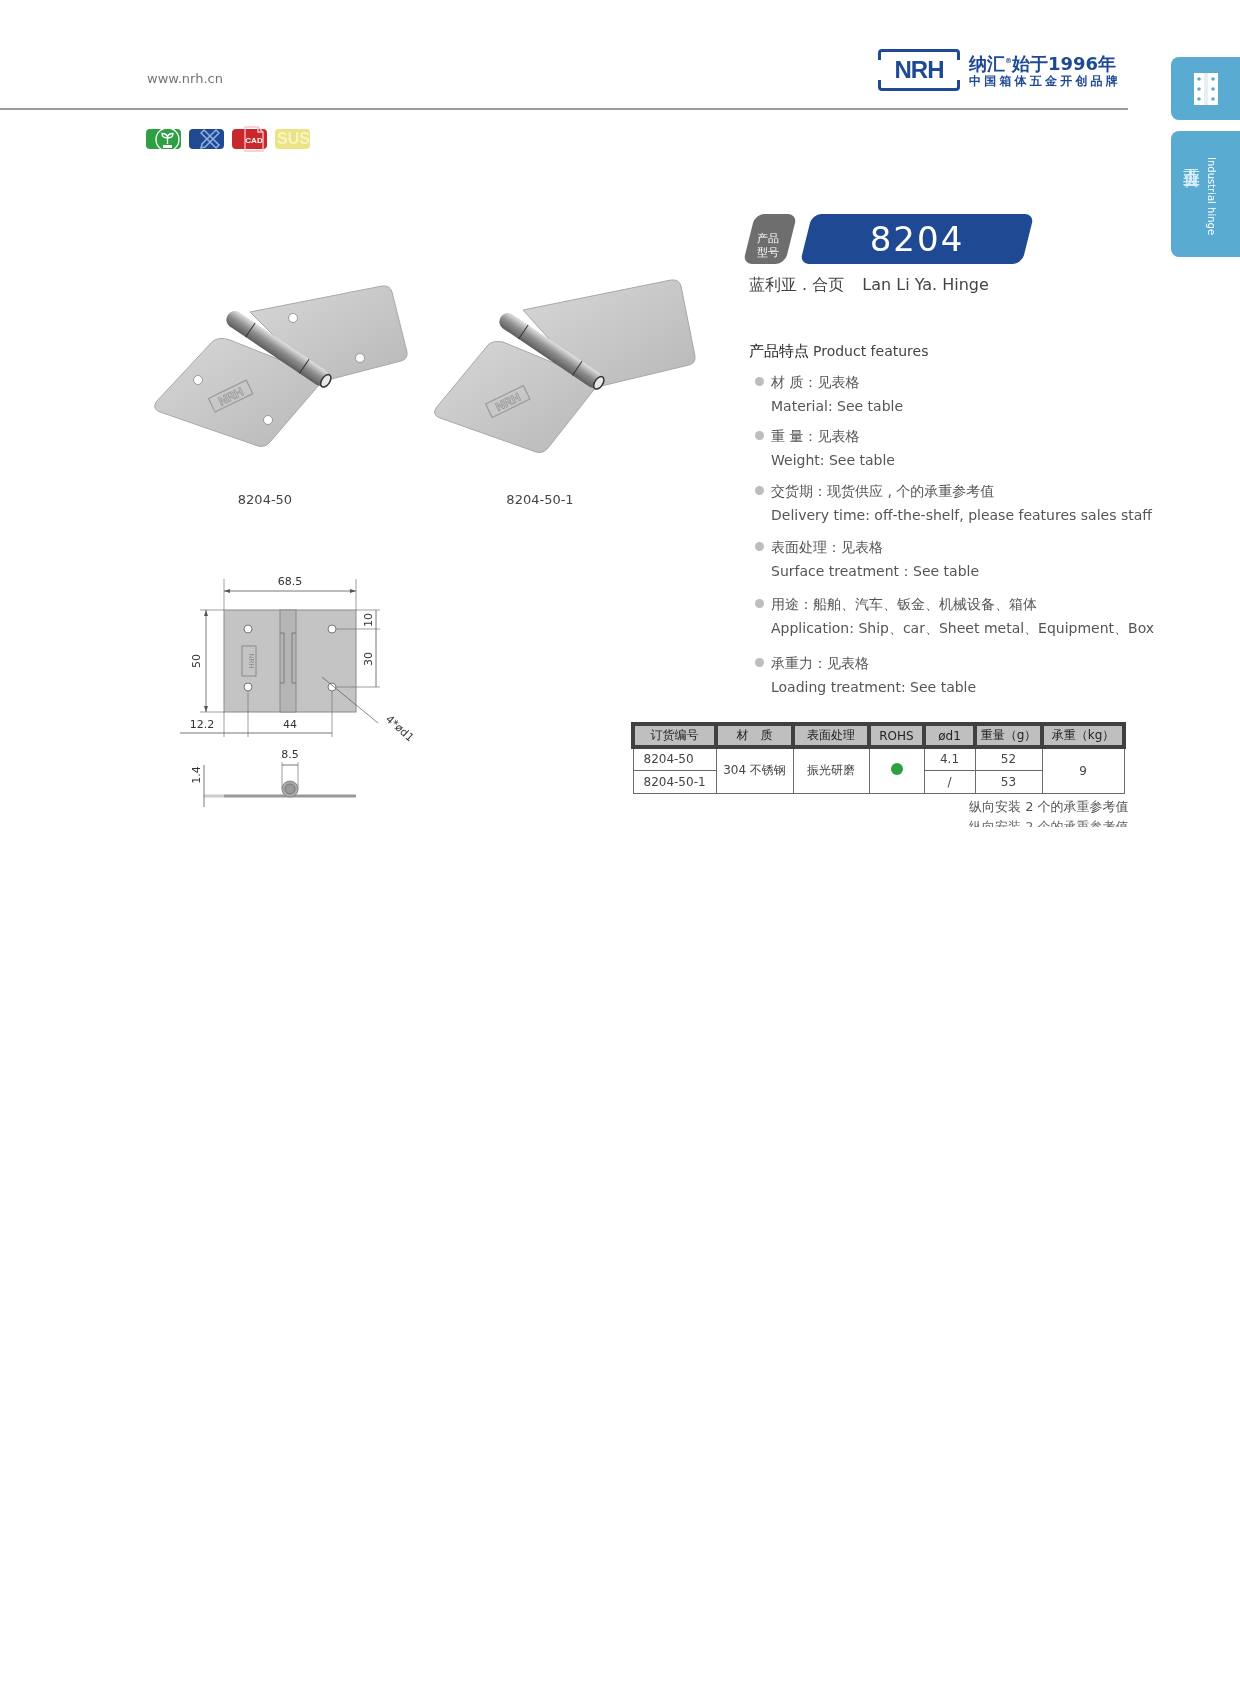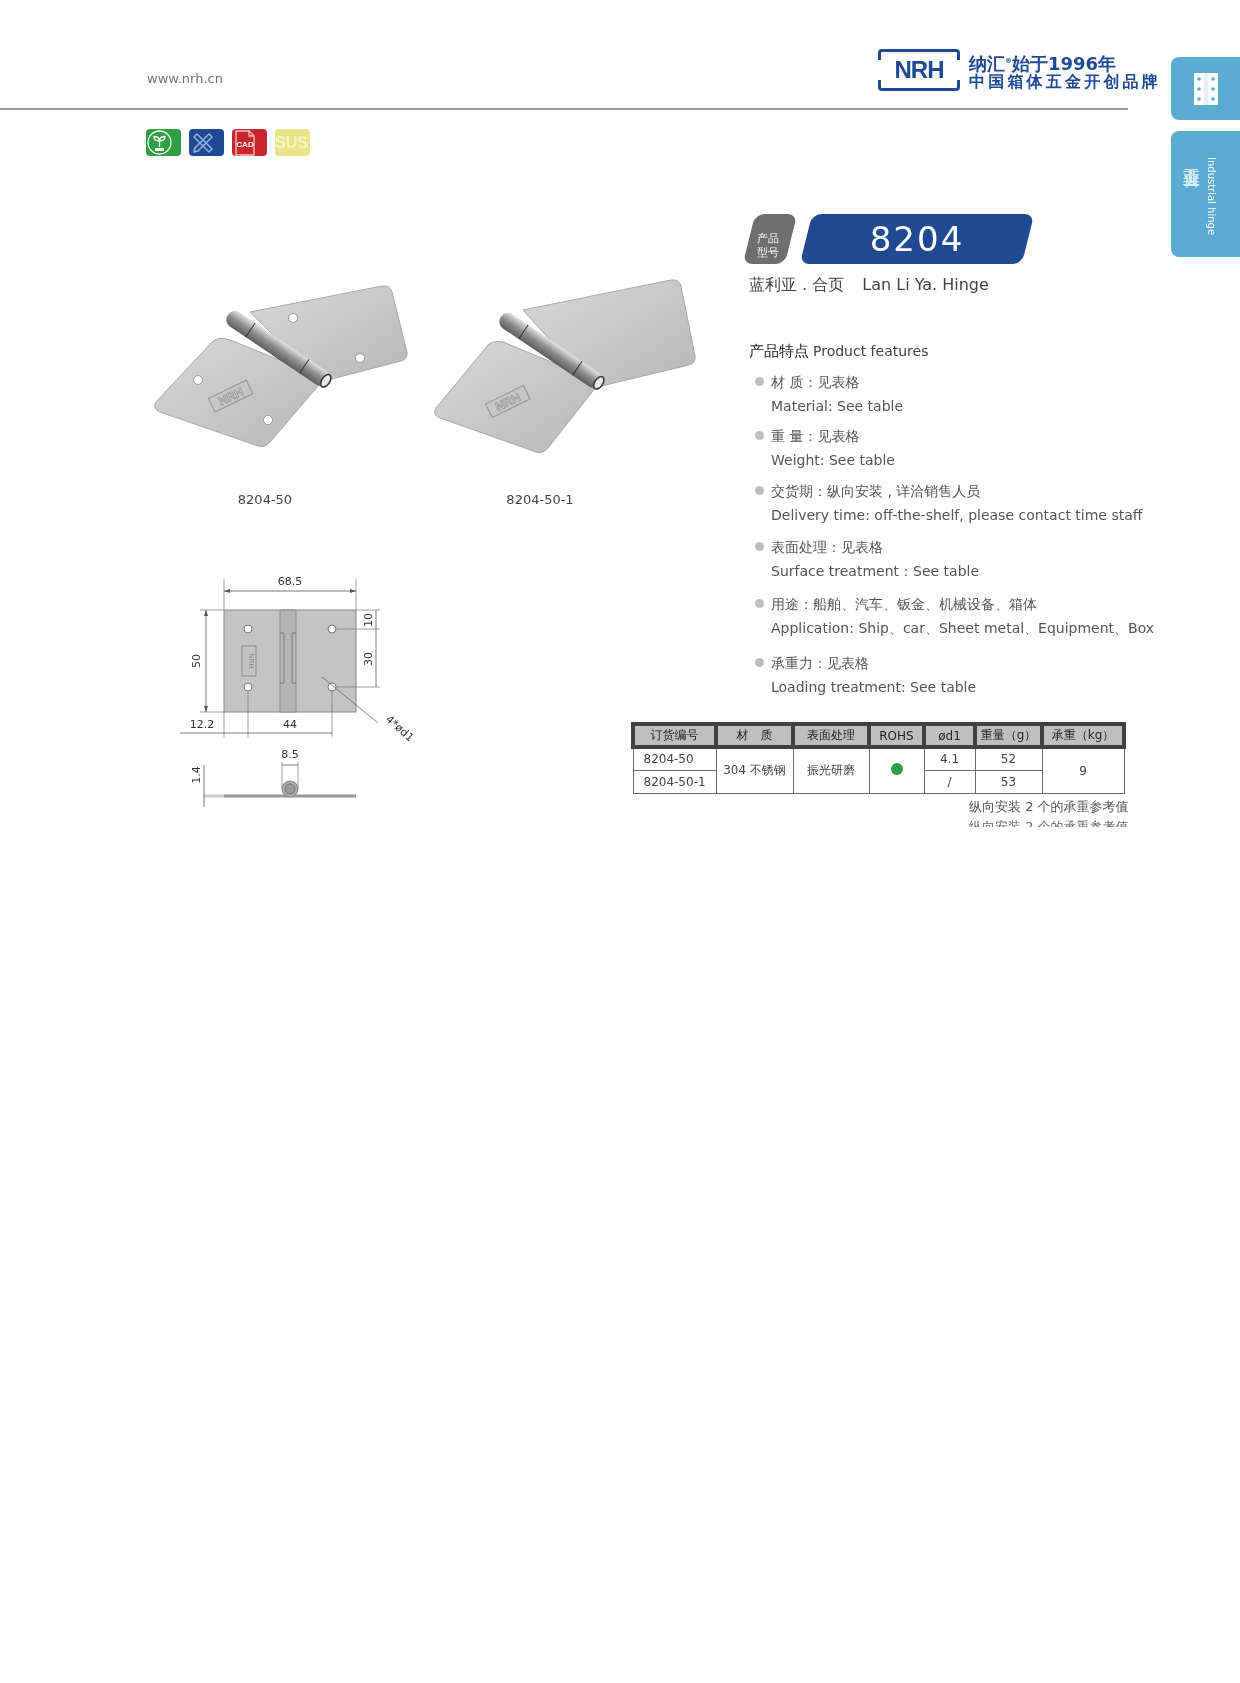--- a/index.html
+++ b/index.html
@@ -11,29 +11,29 @@
 
   .brand { position: absolute; left: 878px; top: 49px; height: 42px; display: flex; align-items: center; }
   .brand-logo { width: 82px; height: 42px; border: 3px solid #1f4a93; border-radius: 4px; display: flex; align-items: center; justify-content: center; position: relative; }
   .brand-logo::before, .brand-logo::after { content: ""; position: absolute; top: 8px; bottom: 8px; width: 3px; background: #fff; }
   .brand-logo::before { left: -3px; }
   .brand-logo::after { right: -3px; }
   .brand-logo span { font-family: "Liberation Sans", sans-serif; font-weight: bold; font-size: 24px; color: #1f4a93; letter-spacing: -1px; }
   .brand-text { margin-left: 9px; display: flex; flex-direction: column; }
   .brand-line1 { font-size: 18px; font-weight: bold; color: #1f4a93; line-height: 20px; white-space: nowrap; }
   .brand-line1 sup { font-size: 7px; vertical-align: super; }
-  .brand-line2 { font-size: 16px; font-weight: bold; color: #1f4a93; letter-spacing: 3.2px; line-height: 15px; white-space: nowrap; }
+  .brand-line2 { font-size: 12px; font-weight: bold; color: #1f4a93; letter-spacing: 3.2px; line-height: 15px; white-space: nowrap; }
 
   .side-tab-icon { position: absolute; left: 1171px; top: 57px; width: 69px; height: 63px; background: #5aabd2; border-radius: 8px 0 0 8px; display: flex; align-items: center; justify-content: center; }
   .side-tab-cat { position: absolute; left: 1171px; top: 131px; width: 69px; height: 126px; background: #5aabd2; border-radius: 8px 0 0 8px; }
   .side-tab-cat .cn { position: absolute; left: 10px; top: 24px; writing-mode: vertical-rl; font-size: 17px; color: #d8eef8; letter-spacing: 1px; }
   .side-tab-cat .en { position: absolute; left: 35px; top: 26px; writing-mode: vertical-rl; font-size: 10px; color: #ffffff; }
 
   .badges { position: absolute; left: 146px; top: 129px; display: flex; gap: 8px; }
-  .badge { width: 35px; height: 27px; border-radius: 4px; display: flex; align-items: center; justify-content: flex-start; color: #fff; font-family: "Liberation Sans", sans-serif; font-weight: bold; }
+  .badge { width: 35px; height: 20px; border-radius: 4px; display: flex; align-items: center; justify-content: flex-end; color: #fff; font-family: "Liberation Sans", sans-serif; font-weight: bold; }
   .badge.rohs { background: #2ea043; }
   .badge.design { background: #1f4a93; }
   .badge.cad { background: #c8282b; }
   .badge.sus { background: #ebe485; color: #f7f3c3; font-size: 16px; }
 
   .product-img { position: absolute; }
   .caption { position: absolute; font-size: 13px; color: #444; text-align: center; width: 120px; }
 
   .model-tag { position: absolute; left: 749px; top: 214px; width: 42px; height: 50px; background: #6e6e6e; border-radius: 9px; transform: skewX(-14deg); }
   .model-tag-text { position: absolute; left: 757px; top: 232px; width: 36px; font-size: 11px; line-height: 14px; color: #fff; text-align: left; }
@@ -238,22 +238,22 @@
 </div>
 <div class="feature" style="top:370px;">
   <span class="dot"></span><span>材   质：见表格</span>
   <span class="en">Material: See table</span>
 </div>
 <div class="feature" style="top:424px;">
   <span class="dot"></span><span>重   量：见表格</span>
   <span class="en"> Weight: See table</span>
 </div>
 <div class="feature" style="top:479px;">
-  <span class="dot"></span><span>交货期：纵向安装 , 详洽销售人员</span>
-  <span class="en">Delivery time: off-the-shelf, please contact time staff</span>
+  <span class="dot"></span><span>交货期：现货供应 , 个的承重参考值</span>
+  <span class="en">Delivery time: off-the-shelf, please features sales staff</span>
 </div>
 <div class="feature" style="top:535px;">
   <span class="dot"></span><span>表面处理：见表格</span>
   <span class="en">Surface treatment：See table</span>
 </div>
 <div class="feature" style="top:592px;">
   <span class="dot"></span><span>用途：船舶、汽车、钣金、机械设备、箱体</span>
   <span class="en">Application: Ship、car、Sheet metal、Equipment、Box</span>
 </div>
 <div class="feature" style="top:651px;">

